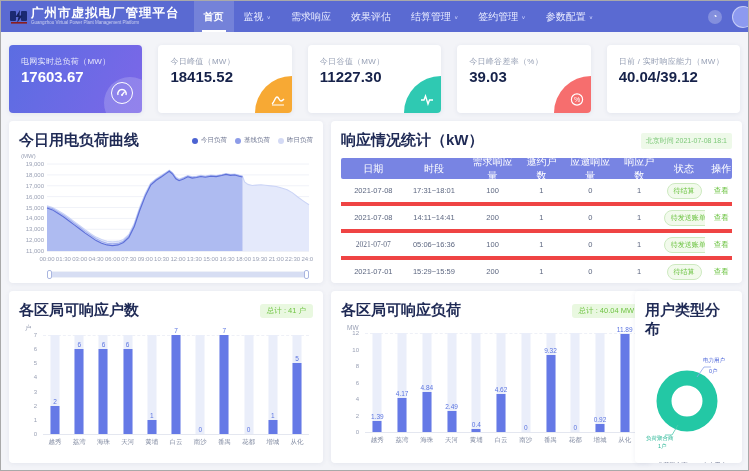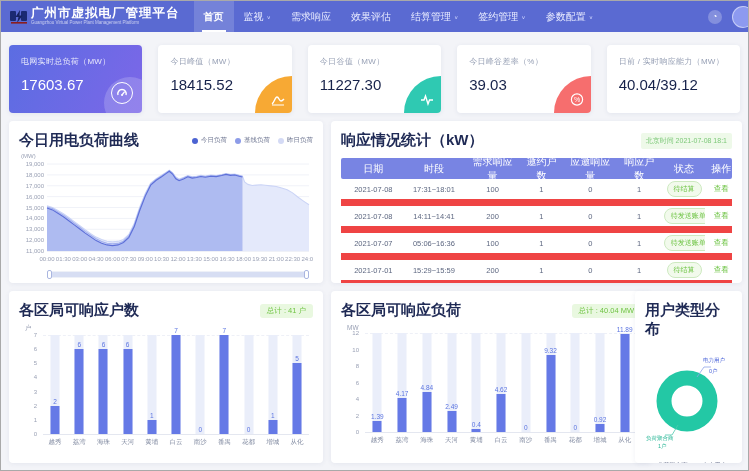--- a/index.html
+++ b/index.html
@@ -20,21 +20,21 @@
   .nav-item .caret { font-size:6px; color:#cdd4ff; transform:scaleY(.8); }
   .nav-item.active { background:rgba(255,255,255,.16); color:#fff; font-weight:bold; }
   .nav-item.active:after { content:""; position:absolute; left:8px; right:8px; bottom:0; height:2px; background:#fff; }
   .nav-right { margin-left:auto; display:flex; align-items:center; gap:10px; }
   .nav-bell { width:14px; height:14px; border-radius:50%; background:rgba(255,255,255,.25); display:flex; align-items:center; justify-content:center; color:#fff; font-size:8px; }
   .nav-avatar { width:22px; height:22px; border-radius:50%; background:#8d9af0; border:1px solid rgba(255,255,255,.5); margin-right:-14px; }
   
   .cards-row { position:absolute; top:44px; left:8px; right:8px; height:68px; display:flex; gap:16px; }
   .kpi-card { flex:1; background:#fff; border-radius:4px; box-shadow:0 1px 5px rgba(40,60,120,.08); position:relative; overflow:hidden; padding:11px 0 0 12px; }
   .kpi-label { font-size:8px; color:#97a0b5; letter-spacing:.3px; }
-  .kpi-value { font-size:15px; font-weight:normal; color:#16224a; margin-top:9px; }
+  .kpi-value { font-size:15px; font-weight:bold; color:#16224a; margin-top:1px; }
   .kpi-card.primary { background:linear-gradient(115deg,#5b6de2 0%,#7c67e8 100%); }
   .kpi-card.primary .kpi-label { color:rgba(255,255,255,.85); }
   .kpi-card.primary .kpi-value { color:#fff; }
   .corner-quarter { position:absolute; right:0; bottom:0; width:37px; height:37px; border-top-left-radius:100%; display:flex; align-items:flex-end; justify-content:flex-end; }
   .corner-quarter svg { margin:0 7px 7px 0; }
   .primary-halo { position:absolute; right:-14px; bottom:-16px; width:52px; height:52px; border-radius:50%; background:rgba(255,255,255,.18); }
   .primary-gauge { position:absolute; right:9px; bottom:9px; width:22px; height:22px; border-radius:50%; border:1.5px solid #fff; display:flex; align-items:center; justify-content:center; }
   
   .panel { position:absolute; background:#fff; border-radius:4px; box-shadow:0 1px 5px rgba(40,60,120,.07); padding:10px; overflow:hidden; }
   .panel-title { font-size:15px; font-weight:bold; color:#1f2a55; }
@@ -51,21 +51,21 @@
   .lc-unit { font-size:6px; color:#9aa1b5; margin:3px 0 0 2px; }
   .ytick,.xtick { font-size:6px; fill:#9aa1b5; font-family:"Liberation Sans",sans-serif; }
   .dz-slider { margin:2px 0 0 28px; width:262px; height:7px; background:#eef1f8; border-radius:4px; position:relative; }
   .dz-inner { position:absolute; left:2px; right:2px; top:1px; bottom:1px; background:#d7def3; border-radius:3px; }
   .dz-handle { position:absolute; top:-1px; width:5px; height:9px; background:#fff; border:1px solid #aab6e0; border-radius:2px; }
   
   .time-badge { background:#eef9e9; color:#7cc878; font-size:7px; padding:3px 5px; border-radius:2px; white-space:nowrap; }
   .rt { margin-top:8px; }
   .rt-head { display:flex; background:#7884e3; border-radius:2px; height:21px; align-items:center; }
   .rt-head .th { color:#fff; font-size:10px; padding-left:6px; }
-  .rt-row { display:flex; align-items:center; height:27px; border-bottom:7px solid #ef4444; }
+  .rt-row { display:flex; align-items:center; height:27px; border-bottom:4px solid #ef4444; }
   .rt-row .td { font-size:7.5px; color:#5d6780; padding-left:6px; white-space:nowrap; overflow:hidden; }
   .pill { display:inline-block; border:1px solid #cde9c0; background:#f2faec; color:#69c23e; font-size:7px; padding:2px 6px; border-radius:9px; }
   .view-link { color:#69c23e; font-size:7.5px; cursor:pointer; }
   
   .total-badge { background:#e9f8e0; color:#6fc343; font-size:7.5px; padding:2px 7px; border-radius:3px; }
   .bc-unit { font-size:6.5px; color:#9aa1b5; margin:4px 0 2px 6px; }
   .bc-wrap { position:relative; height:100px; margin-left:24px; margin-right:4px; border-bottom:1px solid #e4e7f0; }
   .bc-yticks { position:absolute; left:-24px; top:0; bottom:0; width:20px; }
   .bc-ytick { position:absolute; right:2px; font-size:6px; color:#9aa1b5; transform:translateY(50%); }
   .bc-topline { position:absolute; left:0; right:0; top:0; border-top:1px dashed #eef0f7; }
@@ -281,21 +281,21 @@
           <div class="td" style="width: 15%;">2021-07-08</div>
           <div class="td" style="width: 16%;">14:11~14:41</div>
           <div class="td" style="width: 14%;">200</div>
           <div class="td" style="width: 11%;">1</div>
           <div class="td" style="width: 14%;">0</div>
           <div class="td" style="width: 11%;">1</div>
           <div class="td" style="width: 12%;"><span class="pill">待发送账单</span></div>
           <div class="td" style="width: 7%;"><span class="view-link">查看</span></div>
         </div>
         <div class="rt-row">
-          <div class="td" style="width: 15%;">2021-07-07</div>
+          <div class="td" style="width: 15%; font-family: Liberation Serif, serif;">2021-07-07</div>
           <div class="td" style="width: 16%;">05:06~16:36</div>
           <div class="td" style="width: 14%;">100</div>
           <div class="td" style="width: 11%;">1</div>
           <div class="td" style="width: 14%;">0</div>
           <div class="td" style="width: 11%;">1</div>
           <div class="td" style="width: 12%;"><span class="pill">待发送账单</span></div>
           <div class="td" style="width: 7%;"><span class="view-link">查看</span></div>
         </div>
         <div class="rt-row">
           <div class="td" style="width: 15%;">2021-07-01</div>

